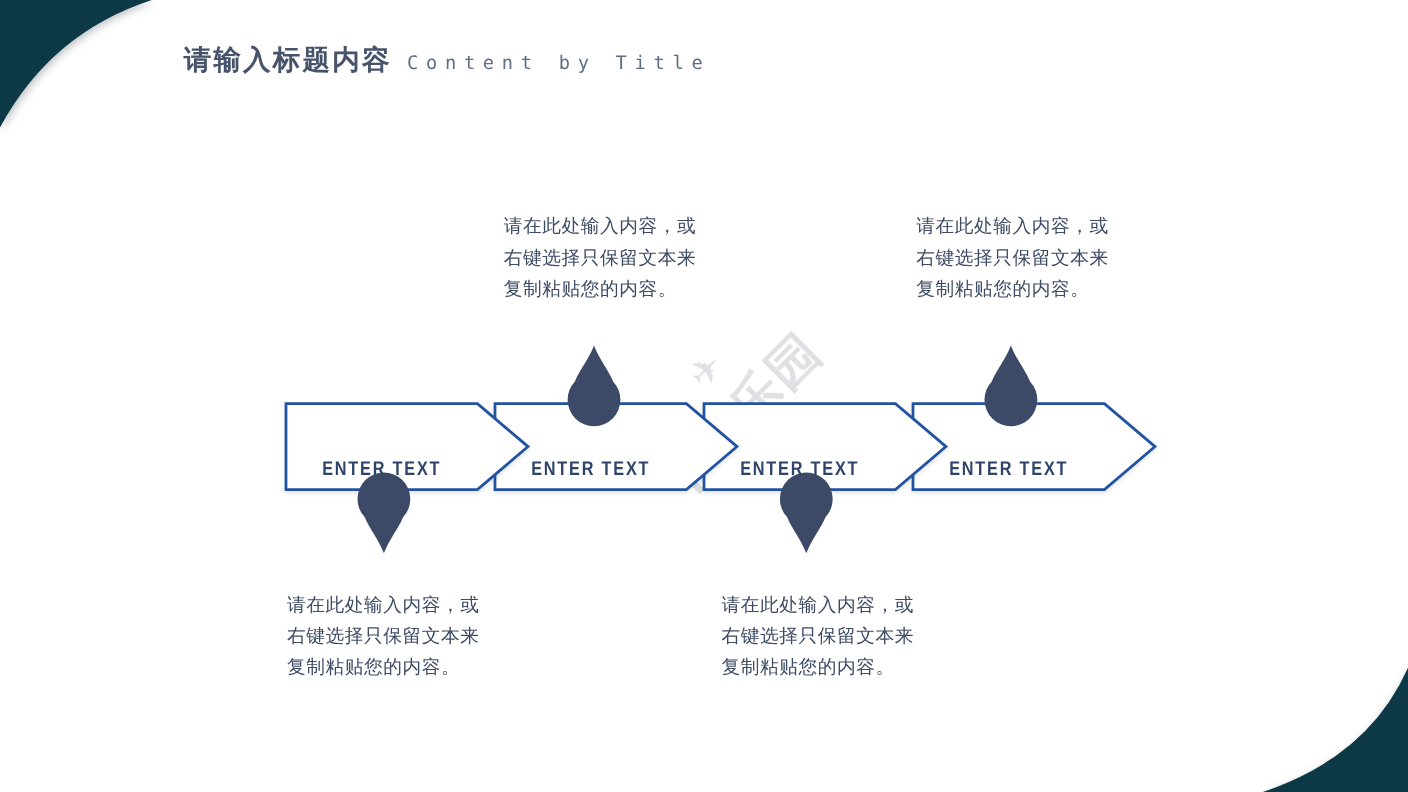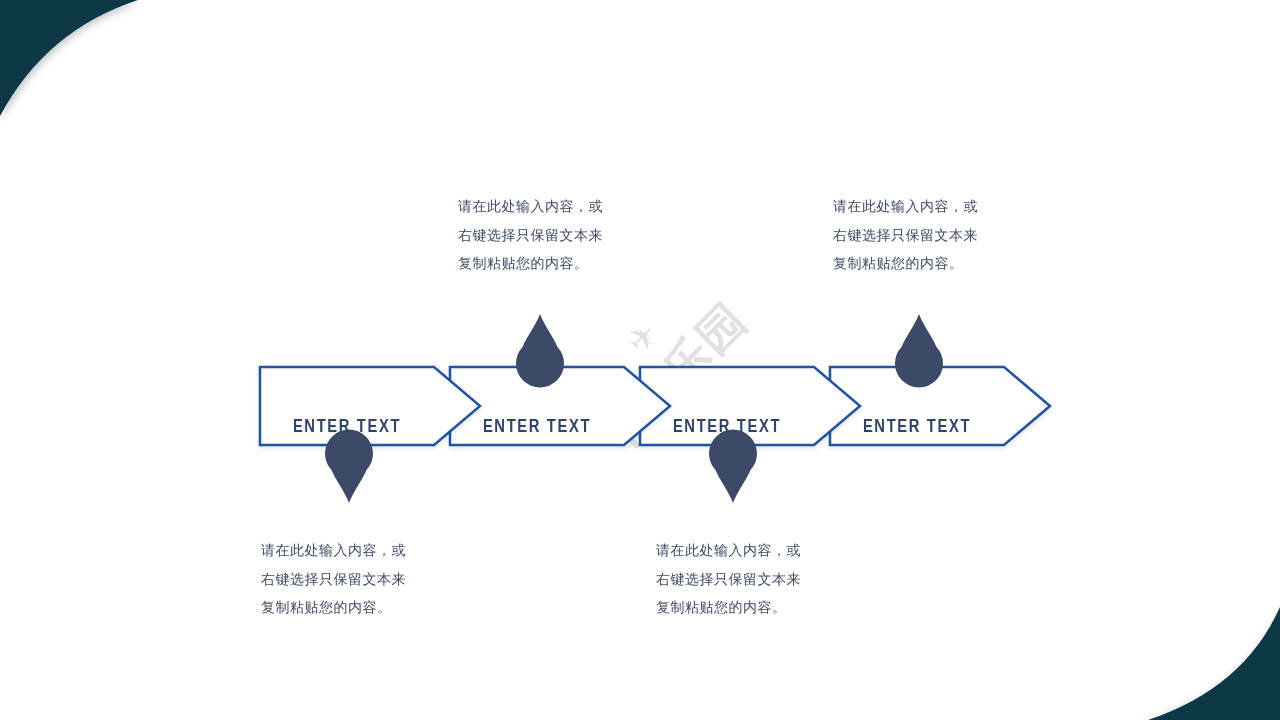--- a/index.html
+++ b/index.html
@@ -31,38 +31,42 @@
     position:absolute;top:367px;width:174px;height:78px;
     display:flex;align-items:center;justify-content:center;margin-top:20px;
   }
   .step-label span{
     font-size:18px;font-weight:bold;color:#2f4469;letter-spacing:2px;
     transform:scaleX(.82);white-space:nowrap;
   }
   .label-1{left:260px;} .label-2{left:450px;} .label-3{left:640px;} .label-4{left:830px;}
   
   .desc{
-    position:absolute;width:215px;font-size:14px;line-height:28.5px;
+    position:absolute;width:215px;font-size:17px;line-height:28.5px;
     color:#3e4b64;white-space:pre-line;letter-spacing:.5px;
   }
   .desc-below-1{left:261px;top:536px;}
   .desc-above-2{left:458px;top:192px;}
   .desc-below-3{left:656px;top:536px;}
   .desc-above-4{left:833px;top:192px;}
 </style>
 </head>
 <body>
 
 <div class="slide">
 
   <svg class="corner-svg" viewBox="0 0 1280 720">
     <path class="corner-path" d="M0,0 L138,0 Q46,30 0,116 Z" fill="#0d3845"></path>
     <path class="corner-path" d="M1280,720 L1148,720 Q1244,688 1280,607 Z" fill="#0d3845"></path>
   </svg>
 
+  <div class="title-block">
+    <span class="title-zh">请输入标题内容</span>
+    <span class="title-en">Content by Title</span>
+  </div>
 
   <div class="watermark">
     <span class="watermark-plane">✈</span>
     <span class="watermark-text">ppt乐园</span>
   </div>
 
   <svg class="diagram-svg" viewBox="0 0 1280 720">
 
     <polygon class="arrow-shape" points="830,367 1004,367 1050,406 1004,445 830,445" fill="#ffffff" stroke-width="2.5" stroke="#2253a0"></polygon>
     <polygon class="arrow-shape" points="640,367 814,367 860,406 814,445 640,445" fill="#ffffff" stroke-width="2.5" stroke="#2253a0"></polygon>

